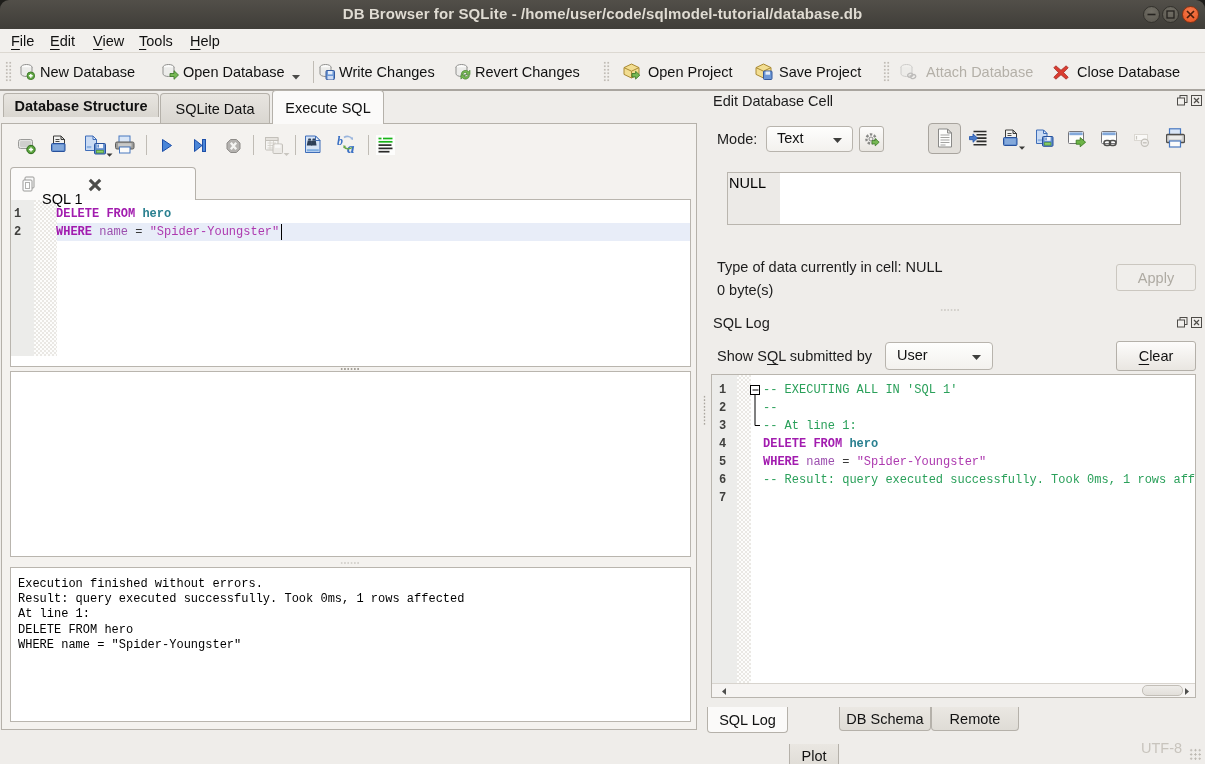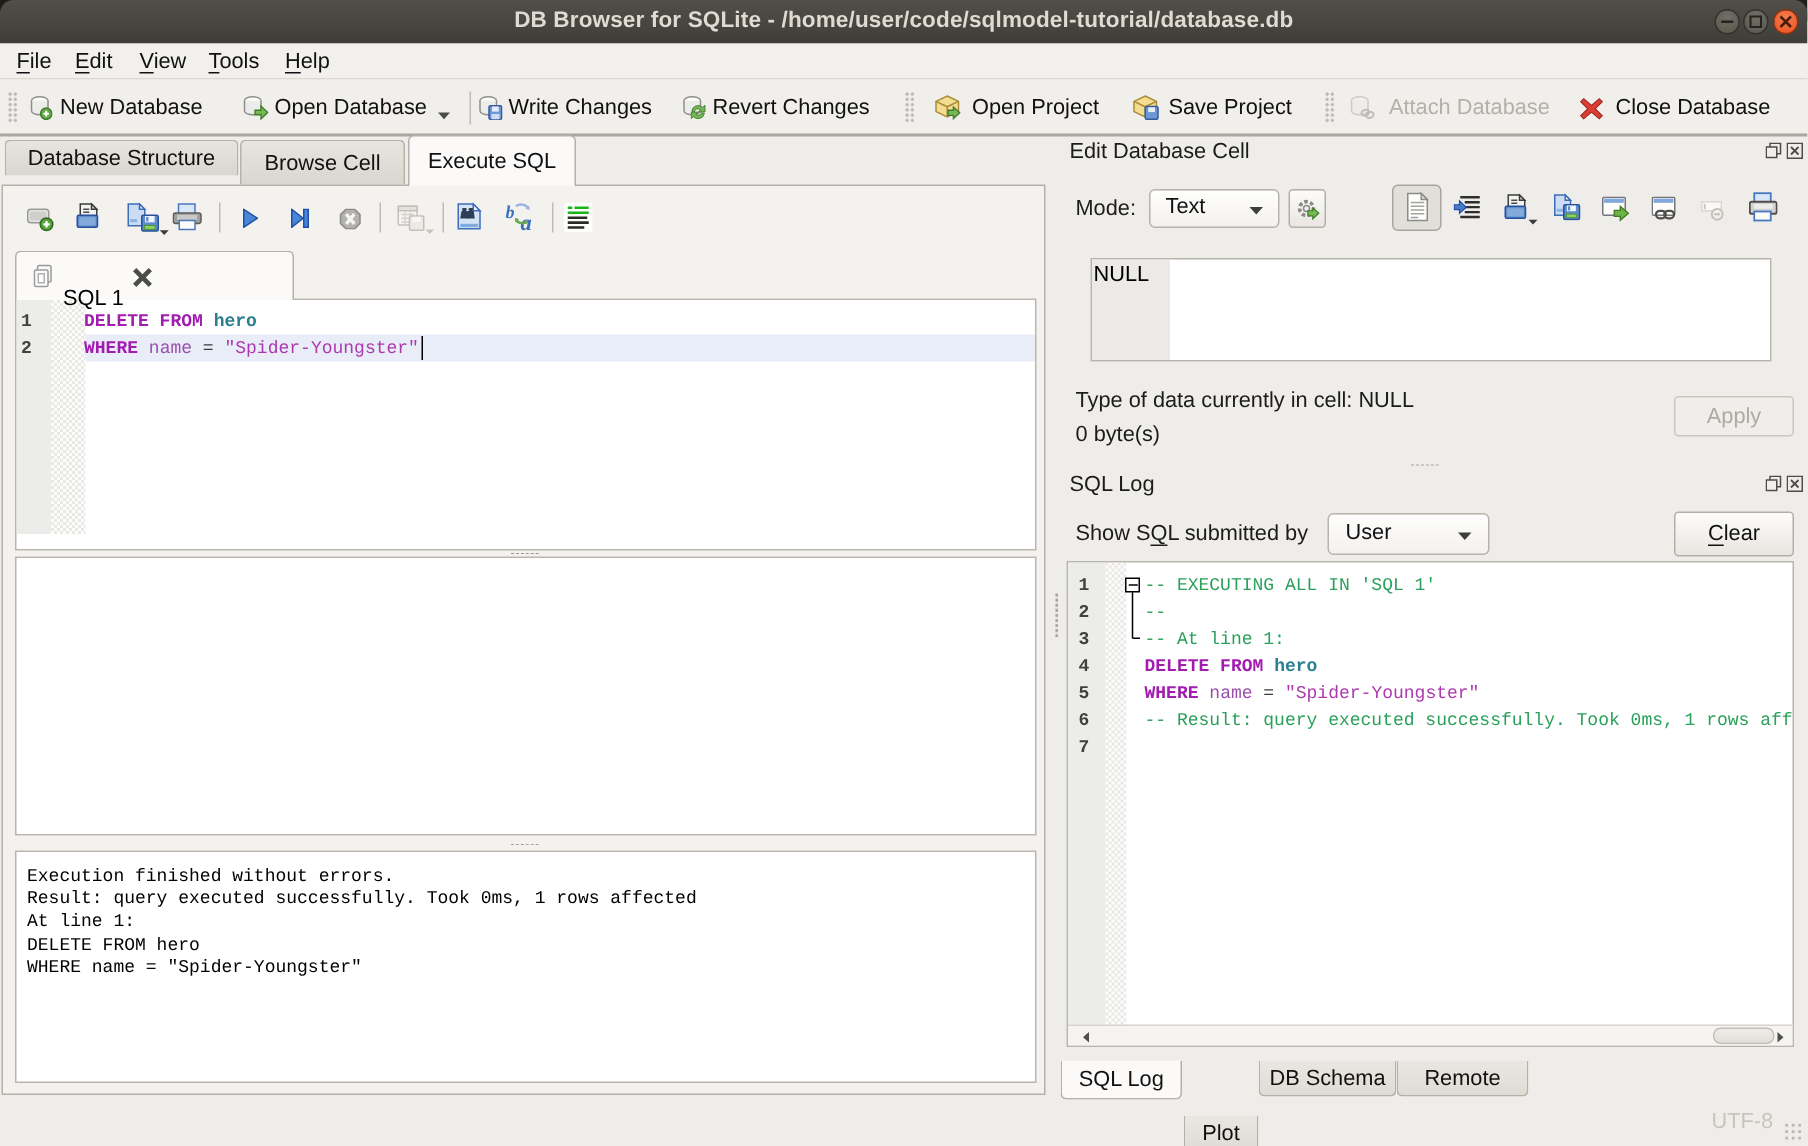--- a/index.html
+++ b/index.html
@@ -183,22 +183,22 @@
     <ellipse cx="13.2" cy="12.6" rx="2.6" ry="1.9" fill="none" stroke="#777" stroke-width="1.3" transform="rotate(-20 13.2 12.6)"></ellipse>
   </svg>
   <div class="tlabel disabled" style="left:926px">Attach Database</div>
 
   <svg class="icon" style="left:1053px; top:12px" width="16" height="15" viewBox="0 0 16 15">
     <path d="M2.8 0.8 L8 5.2 L13.2 0.8 L15.2 2.8 L10.6 7.5 L15.2 12.2 L13.2 14.2 L8 9.8 L2.8 14.2 L0.8 12.2 L5.4 7.5 L0.8 2.8 Z" fill="#da3d31" stroke="#9e241e" stroke-width="0.7"></path>
   </svg>
   <div class="tlabel" style="left:1077px">Close Database</div>
 </div>
 
-<div class="mtab" style="left:3px; top:93px; width:156px; height:24px;">Database Structure</div>
-<div class="mtab" style="left:160px; top:93px; width:110px; height:31px;">Browse Cell</div>
+<div class="mtab" style="left:3px; top:93px; width:156px; height:24px;font-weight:bold;">Database Structure</div>
+<div class="mtab" style="left:160px; top:93px; width:110px; height:31px;">SQLite Data</div>
 <div class="mtab active" style="left:272px; top:90px; width:112px; height:34px;text-align:right;">Execute SQL</div>
 <div id="mainpane"></div>
 
 <div id="subtoolbar" style="position:absolute; left:0; top:0; z-index:4;">
 
   <svg class="icon" style="left:18px; top:138px" width="18" height="17" viewBox="0 0 18 17">
     <rect x="0.5" y="1.5" width="14" height="9" rx="2" fill="#e3e3e1" stroke="#9a9a98"></rect>
     <rect x="2" y="3" width="11" height="6" rx="1.2" fill="#cfcfcd"></rect>
     <circle cx="13" cy="11.5" r="4.2" fill="#5aa33c" stroke="#2f6b1e"></circle>
     <path d="M13 9.4 v4.2 M10.9 11.5 h4.2" stroke="#fff" stroke-width="1.5"></path>
@@ -395,21 +395,21 @@
   <circle cx="10.8" cy="9.8" r="3.6" fill="#f1efec" stroke="#c2bfb9" stroke-width="1.2"></circle>
   <path d="M8.9 9.8 h3.8" stroke="#c2bfb9" stroke-width="1.3"></path>
 </svg>
 <svg class="icon" style="left:1166px; top:128px" width="19" height="20" viewBox="0 0 19 20">
   <rect x="3.5" y="0.8" width="11" height="8" fill="#d9e6f7" stroke="#4878c0" stroke-width="1.2"></rect>
   <path d="M1.8 6.5 h15.4 a1.3 1.3 0 0 1 1.3 1.3 v5.4 a1.3 1.3 0 0 1 -1.3 1.3 h-15.4 a1.3 1.3 0 0 1 -1.3 -1.3 v-5.4 a1.3 1.3 0 0 1 1.3 -1.3 z" fill="#d2d2d0" stroke="#504e4a" stroke-width="1.3"></path>
   <rect x="3.2" y="8" width="12.6" height="3.2" fill="#ececea"></rect>
   <rect x="3.5" y="13" width="11" height="6" fill="#fbfbfa" stroke="#4878c0" stroke-width="1.2"></rect>
 </svg>
 
-<div class="panelbox" style="left:727px; top:172px; width:454px; height:69px;">
+<div class="panelbox" style="left:727px; top:172px; width:454px; height:53px;">
   <div class="gutter" style="left:0; top:0; width:52px; height:67px; background:#eceae7;"></div>
   <div style="position:absolute; left:1px; top:2px; color:#000;">NULL</div>
 </div>
 
 <div class="docktitle" style="left:717px; top:259px;">Type of data currently in cell: NULL</div>
 <div class="docktitle" style="left:717px; top:282px;">0 byte(s)</div>
 <div class="btn disabled" style="left:1116px; top:264px; width:80px; height:27px;">Apply</div>
 
 <div style="position:absolute; left:940px; top:309px; width:20px; height:2px; background-image:radial-gradient(#a8a49d 0.8px, transparent 1px); background-size:3.3px 2px;"></div>
 

